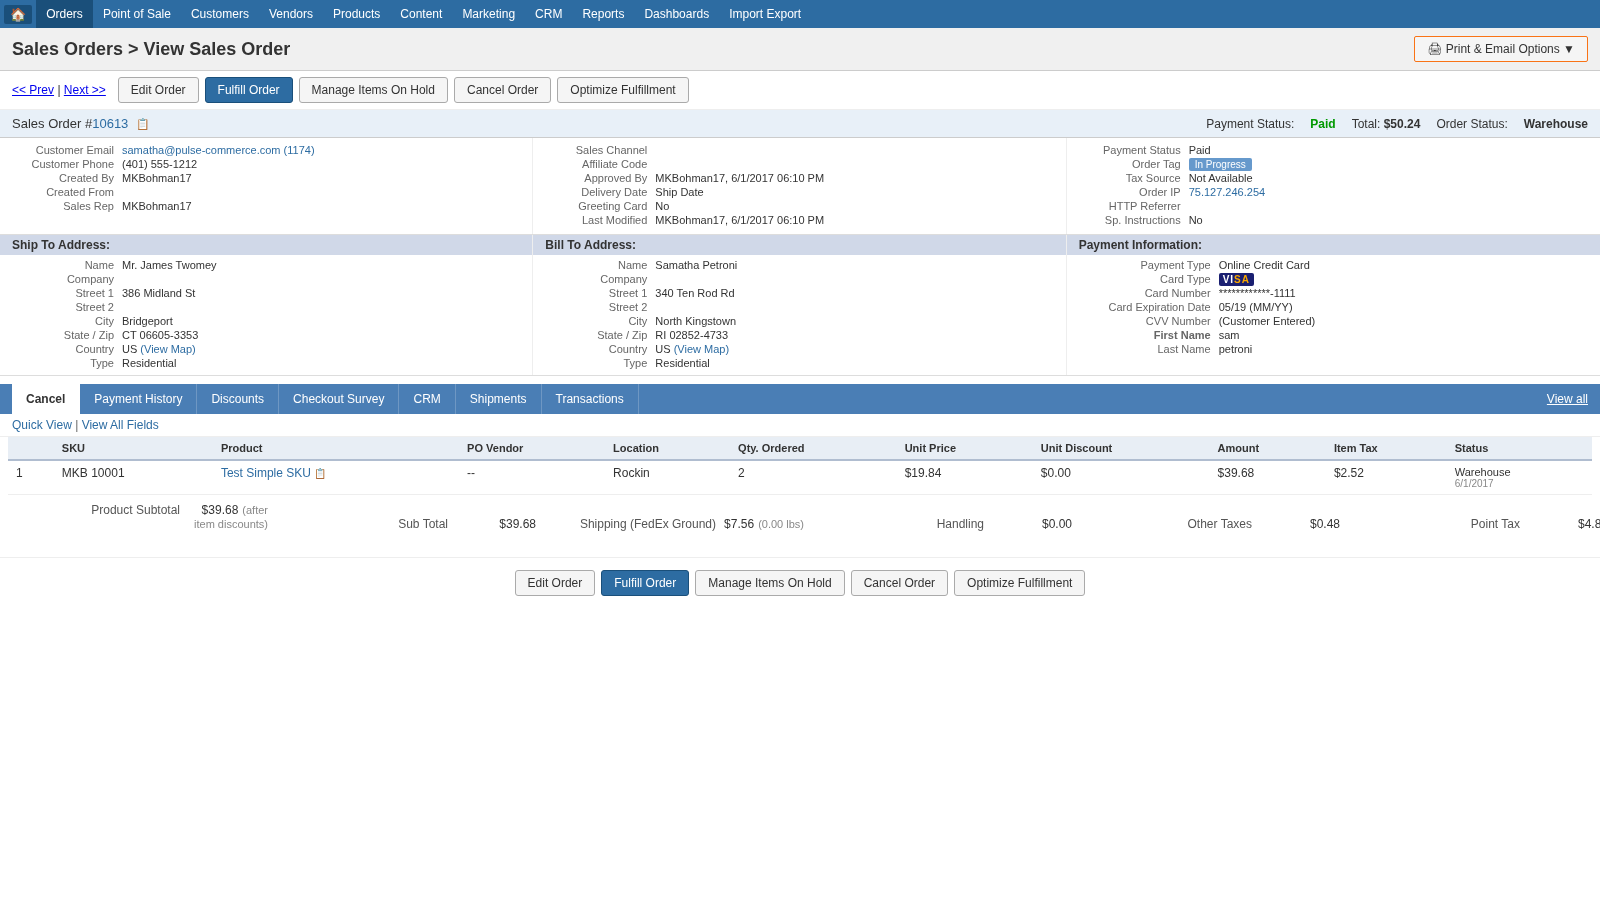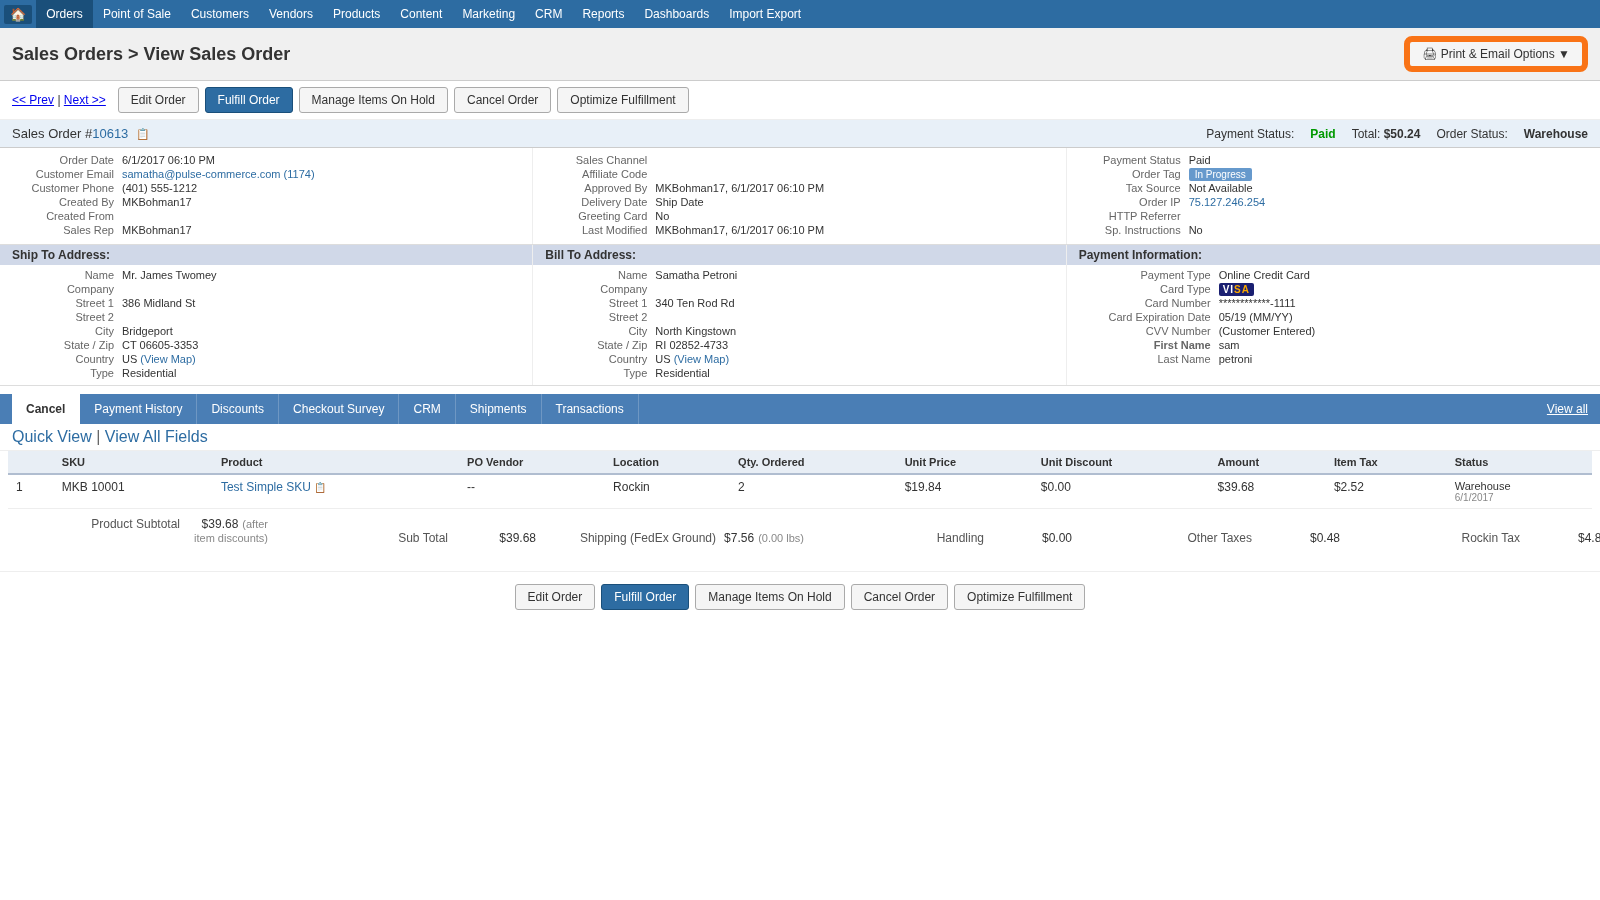--- a/index.html
+++ b/index.html
@@ -8,21 +8,21 @@
     
     .top-nav { background: #2d6ca2; display: flex; align-items: center; height: 28px; padding: 0 4px; }
     .top-nav .home-icon { background: #1a4f7a; color: #fff; padding: 2px 6px; margin-right: 4px; border-radius: 2px; font-size: 13px; cursor: pointer; }
     .nav-item { color: #fff; padding: 4px 10px; cursor: pointer; font-size: 12px; height: 28px; display: flex; align-items: center; }
     .nav-item.active { background: #1a4f7a; }
     .page-title { font-size: 18px; font-weight: bold; color: #333; }
     .btn { padding: 5px 12px; font-size: 12px; border: 1px solid #aaa; border-radius: 3px; cursor: pointer; background: #f5f5f5; color: #333; }
     .btn-primary { background: #2d6ca2; color: #fff; border-color: #1a4f7a; }
 
     
-    .print-email-btn { padding: 5px 12px; font-size: 12px; border: 6px solid #f97316; border-radius: 8px; cursor: pointer; background: #f5f5f5; color: #333; display: flex; align-items: center; gap: 4px; }
+    .print-email-btn { padding: 5px 12px; font-size: 12px; border: 1px solid #f97316; border-radius: 2px; cursor: pointer; background: #f5f5f5; color: #333; display: flex; align-items: center; gap: 4px; }
 
     
     .order-header { padding: 6px 12px; background: #e8f0f8; border-bottom: 1px solid #ccc; display: flex; align-items: center; justify-content: space-between; }
     .order-header-left { display: flex; align-items: center; gap: 8px; }
     .order-num { font-weight: normal; font-size: 13px; }
     .order-num a { color: #2d6ca2; text-decoration: none; }
     .order-header-right { display: flex; align-items: center; gap: 16px; font-size: 12px; }
     .status-paid { color: #090; font-weight: bold; }
     .order-status-val { font-weight: bold; }
     .info-row { display: flex; margin-bottom: 2px; }
@@ -37,21 +37,21 @@
 
     
     .tabs-section { margin: 8px 0 0 0; padding: 0 0; }
     .tabs-row { display: flex; align-items: center; justify-content: space-between; background: #4a7eb5; padding: 0 12px; }
     .tabs-list { display: flex; }
     .tab { padding: 8px 14px; color: #fff; cursor: pointer; font-size: 12px; border-right: 1px solid rgba(255,255,255,0.2); }
     .tab.active { background: #fff; color: #333; font-weight: bold; }
     .view-all-link { color: #fff; font-size: 12px; cursor: pointer; text-decoration: underline; }
 
     
-    .quick-view-bar { padding: 4px 12px; font-size: 16px; border-bottom: 1px solid #eee; }
+    .quick-view-bar { padding: 4px 12px; font-size: 12px; border-bottom: 1px solid #eee; }
     .quick-view-bar a { color: #2d6ca2; text-decoration: none; }
     .quick-view-bar span { color: #666; }
 
     
     .items-table { width: 100%; border-collapse: collapse; font-size: 12px; }
     .items-table th { background: #e8eef5; border-bottom: 2px solid #b0bdd0; padding: 5px 8px; text-align: left; color: #333; font-weight: bold; font-size: 11px; }
     .items-table td { padding: 5px 8px; border-bottom: 1px solid #eee; vertical-align: top; }
     .product-link { color: #2d6ca2; text-decoration: none; }
 
     
@@ -128,24 +128,20 @@
     <span class="status-paid">Paid</span>
     <span><span>Total:</span> <strong>$50.24</strong></span>
     <span>Order Status:</span>
     <span class="order-status-val">Warehouse</span>
   </div>
 </div>
 
 <div style="display:grid; grid-template-columns:1fr 1fr 1fr; border-bottom:1px solid #ddd;">
 
   <div style="padding:6px 12px; border-right:1px solid #eee;">
-    <div class="info-row">
-        <span class="info-label">Order Date</span>
-        <span class="info-value">6/1/2017 06:10 PM</span>
-      </div>
     <div class="info-row">
         <span class="info-label">Customer Email</span>
         <span class="info-value"><a href="#">samatha@pulse-commerce.com</a> <a href="#">(1174)</a></span>
       </div>
     <div class="info-row">
         <span class="info-label">Customer Phone</span>
         <span class="info-value">(401) 555-1212</span>
       </div>
     <div class="info-row">
         <span class="info-label">Created By</span>
@@ -402,21 +398,21 @@
     </div>
     <div class="total-row">
       <span class="total-row-label">Handling</span>
       <span class="total-row-value">$0.00</span>
     </div>
     <div class="total-row">
       <span class="total-row-label">Other Taxes</span>
       <span class="total-row-value">$0.48</span>
     </div>
     <div class="total-row">
-      <span class="total-row-label">Rockin Tax</span>
+      <span class="total-row-label">Point Tax</span>
       <span class="total-row-value">$4.82</span>
     </div>
     <div class="total-row bold-row">
       <span class="total-row-label">Total</span>
       <span class="total-row-value">$50.24</span>
     </div>
   </div>
 </div>
 
 <div class="bottom-action-row">

